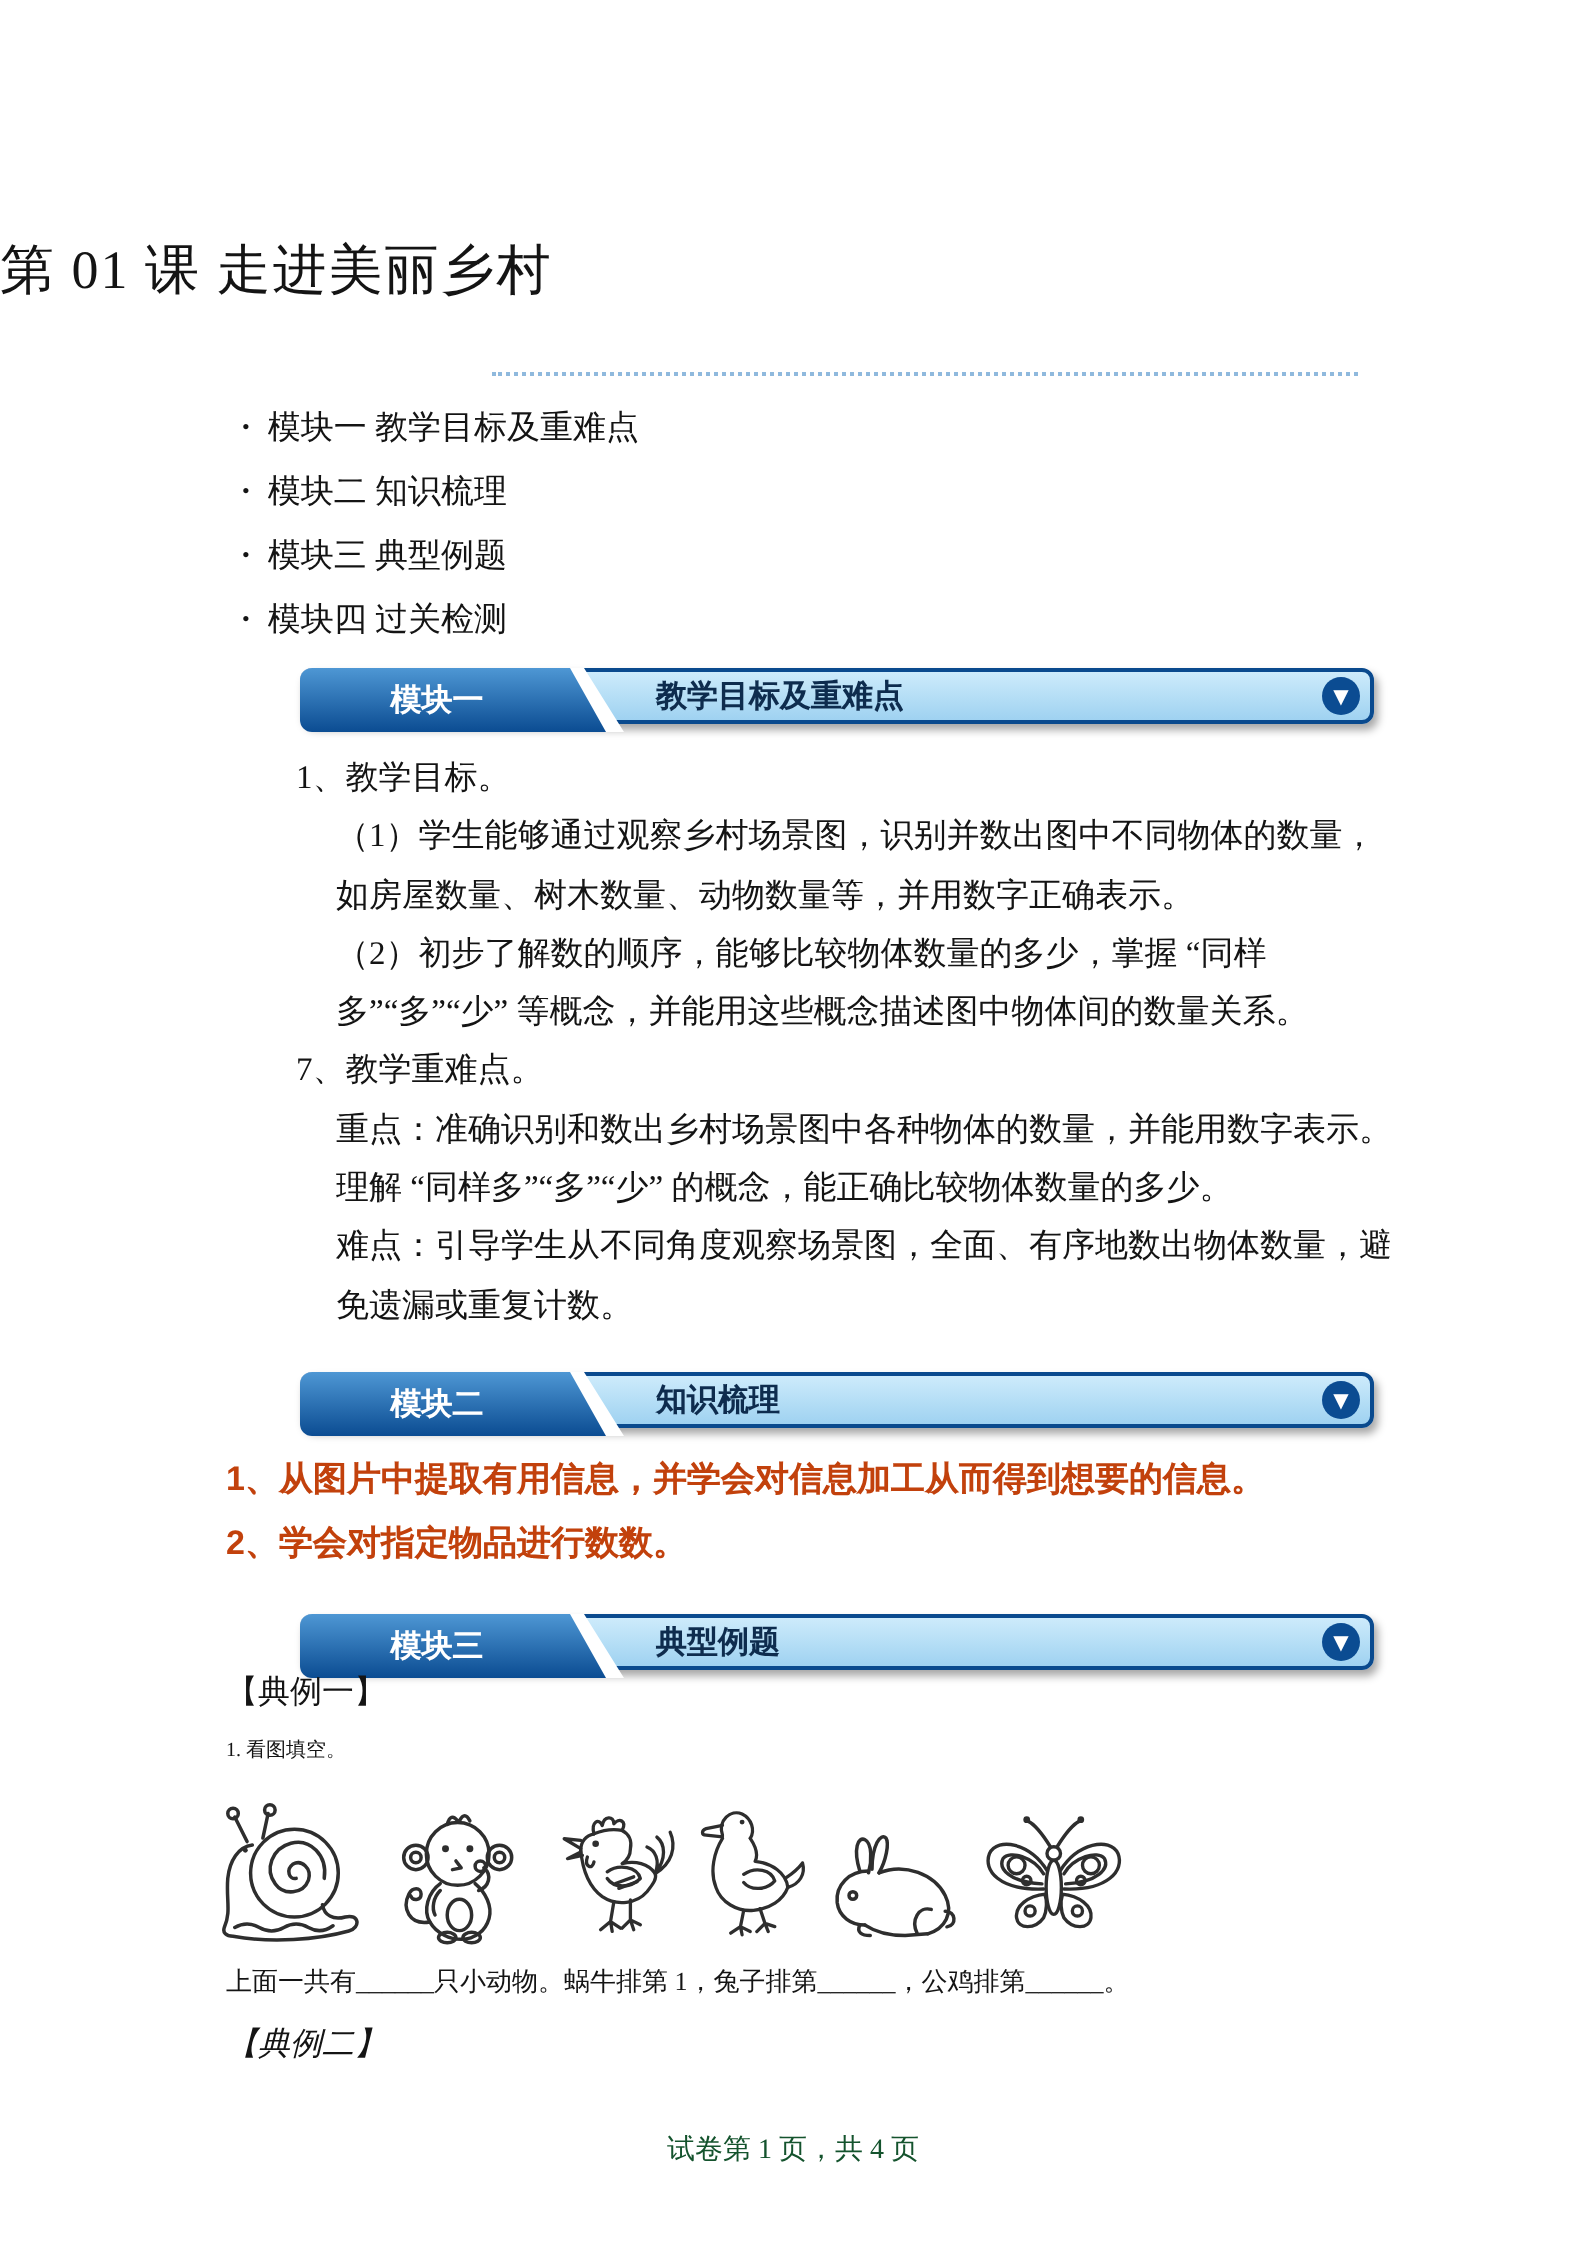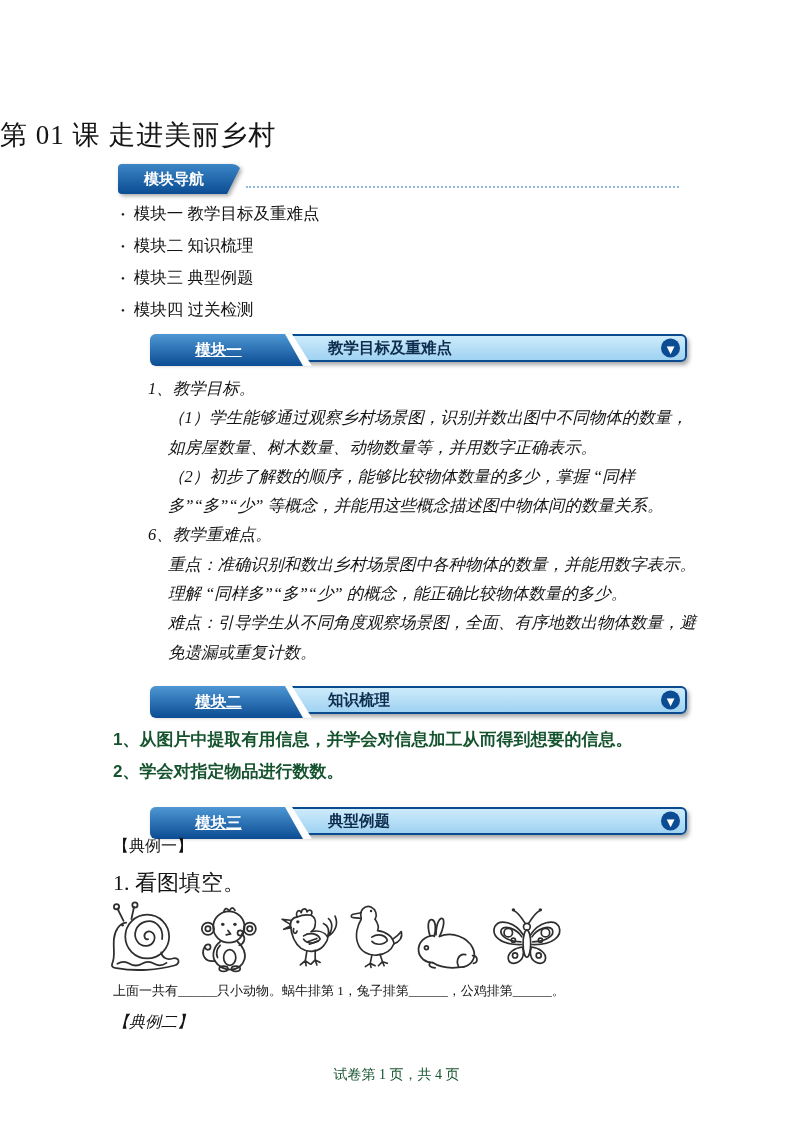--- a/index.html
+++ b/index.html
@@ -31,60 +31,57 @@
             background:linear-gradient(180deg,#cdebfb,#9fd2f1);
             box-shadow:2px 3px 4px rgba(0,0,0,.35); }
   .banner-1 { top:334px; } .banner-2 { top:686px; } .banner-3 { top:807px; }
   .tabwrap { position:absolute; left:-2px; top:-2px; height:32px; width:162px; }
   .tab-white { position:absolute; inset:0; background:#fff;
                clip-path:polygon(0 0,calc(100% - 20px) 0,100% 100%,0 100%); border-radius:6px 0 0 6px; }
   .tab-blue { position:absolute; left:0; top:0; width:calc(100% - 9px); height:100%;
               background:linear-gradient(180deg,#4e97d4,#0b4c92);
               clip-path:polygon(0 0,calc(100% - 18px) 0,100% 100%,0 100%); border-radius:6px 0 0 6px;
               display:flex; align-items:center; justify-content:center; padding-right:16px;
-              color:#fff; font:bold 15.5px "Liberation Sans","DejaVu Sans",sans-serif;text-decoration:underline; }
+              color:#fff; font:bold 15.5px "Liberation Sans","DejaVu Sans",sans-serif; }
   .btitle { position:absolute; left:176px; top:0; height:24px; display:flex; align-items:center;
             font:bold 15.5px "Liberation Sans","DejaVu Sans",sans-serif; color:#0e2c4e; }
   .arrow-btn { position:absolute; right:5px; top:50%; transform:translateY(-50%);
                width:19px; height:19px; border-radius:50%; background:#0b4c92; color:#fff;
                display:flex; align-items:center; justify-content:center; font-size:10px;
                font-family:"DejaVu Sans",sans-serif; padding-top:1px; }
 
   
-  .m1 { position:absolute; left:148px; top:374px; width:548px; font-size:16.5px; line-height:29.3px;font-style:italic; }
+  .m1 { position:absolute; left:148px; top:374px; width:548px; font-size:16.5px; line-height:29.3px; }
   .m1 .ind { padding-left:20px; }
 
   
   .m2 { position:absolute; left:113px; top:724px; width:600px;
-        font:bold 17px "Liberation Sans","DejaVu Sans",sans-serif; color:#14532d; line-height:32px; }
+        font:bold 17px "Liberation Sans","DejaVu Sans",sans-serif; color:#c2410c; line-height:32px; }
 
   .ex-label { position:absolute; left:113px; font-size:16px; }
   .ex-1 { top:836px; } .ex-2 { top:1012px;font-style:italic; }
-  .q1 { position:absolute; left:113px; top:868px; font-size:22px; }
+  .q1 { position:absolute; left:113px; top:868px; font-size:10px; }
 
   .animals { position:absolute; left:106px; top:888px; width:460px; height:90px;
              display:flex; align-items:flex-end; gap:5px; }
   .animals svg { stroke:#2e2e2e; fill:none; stroke-width:2; stroke-linecap:round; stroke-linejoin:round; }
   .animals .dot { fill:#2e2e2e; stroke:none; }
 
   .fill-line { position:absolute; left:113px; top:982px; width:600px; font-size:13px; }
 
   .page-footer { position:absolute; top:1066px; left:0; width:100%; text-align:center;
                  font-size:14px; color:#14532d; }
 </style>
 </head>
 <body>
 
 <div class="page">
 
   <div class="doc-title">第 01 课 走进美丽乡村</div>
 
-  <div class="nav-badge-wrap">
-    <div class="nav-badge">模块导航</div>
-  </div>
   <div class="dotted-line"></div>
 
   <div class="nav-list">
     <div class="nav-item">
       <span class="nav-bullet">•</span>
       <span>模块一 教学目标及重难点</span>
     </div>
     <div class="nav-item">
       <span class="nav-bullet">•</span>
       <span>模块二 知识梳理</span>
@@ -107,21 +104,21 @@
     <div class="btitle">教学目标及重难点</div>
     <div class="arrow-btn">▼</div>
   </div>
 
   <div class="m1">
     <div>1、教学目标。</div>
     <div class="ind">（1）学生能够通过观察乡村场景图，识别并数出图中不同物体的数量，</div>
     <div class="ind">如房屋数量、树木数量、动物数量等，并用数字正确表示。</div>
     <div class="ind">（2）初步了解数的顺序，能够比较物体数量的多少，掌握 “同样</div>
     <div class="ind">多”“多”“少” 等概念，并能用这些概念描述图中物体间的数量关系。</div>
-    <div>6、教学重难点。</div>
+    <div>7、教学重难点。</div>
     <div class="ind">重点：准确识别和数出乡村场景图中各种物体的数量，并能用数字表示。</div>
     <div class="ind">理解 “同样多”“多”“少” 的概念，能正确比较物体数量的多少。</div>
     <div class="ind">难点：引导学生从不同角度观察场景图，全面、有序地数出物体数量，避</div>
     <div class="ind">免遗漏或重复计数。</div>
   </div>
 
   <div class="banner banner-2">
     <div class="tabwrap">
       <div class="tab-white"></div>
       <div class="tab-blue">模块二</div>

